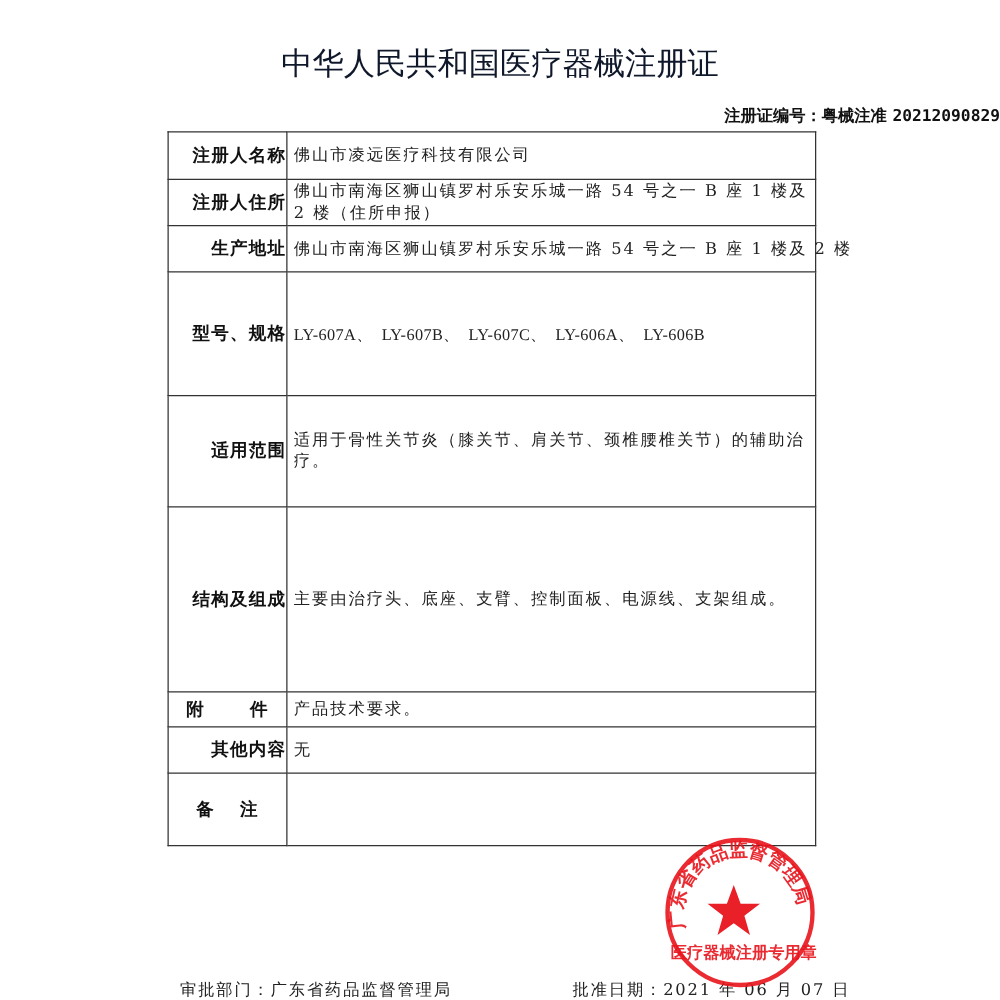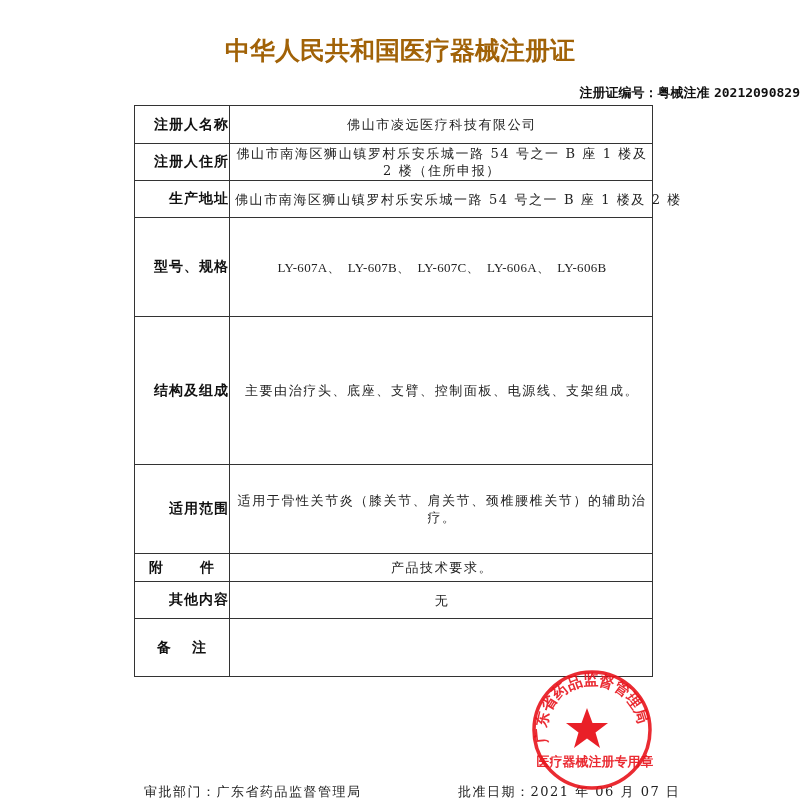--- a/index.html
+++ b/index.html
@@ -1,27 +1,27 @@
 <!DOCTYPE html>
 <html><head>
   <meta charset="utf-8">
   <style>
     html, body { margin: 0; padding: 0; background: #ffffff; }
     body { width: 800px; height: 800px; position: relative; overflow: hidden;
            font-family: "DejaVu Serif", "Liberation Serif", serif; color: #1a1a1a; }
     .title { position: absolute; left: 0; top: 34px; width: 800px; text-align: center;
-             font-family: "DejaVu Sans", "Liberation Sans", sans-serif; font-weight: bold;
-             font-size: 25px; letter-spacing: 0px; color: #a16207; }
+             font-family: "DejaVu Sans", "Liberation Sans", sans-serif; font-weight: normal;
+             font-size: 25px; letter-spacing: 0px; color: #0f172a; }
     .cert-no { position: absolute; left: 0; top: 84px; width: 800px; text-align: right;
                font-family: "DejaVu Sans", "Liberation Sans", sans-serif; font-weight: bold;
                font-size: 13px; color: #111; }
     .cert-no .num { font-family: "DejaVu Sans Mono", "Liberation Mono", monospace; }
     table.reg { position: absolute; left: 134px; top: 105px; width: 519px;
                 border-collapse: collapse; table-layout: fixed; }
-    table.reg td { border: 1.5px solid #333; padding: 0; vertical-align: middle; text-align: center; }
+    table.reg td { border: 1.5px solid #333; padding: 0; vertical-align: middle; }
     table.reg td.lbl { width: 94px; text-align: right; font-weight: bold;
                        font-family: "DejaVu Sans", "Liberation Sans", sans-serif;
                        font-size: 14px; color: #111; letter-spacing: 1px; }
     table.reg td.val { padding-left: 5px; padding-right: 3px; font-size: 13px;
                        letter-spacing: 1.6px; line-height: 17px; color: #222; }
     .lbl-wide { display: flex; justify-content: space-between; padding: 0 14px; }
     .footer { position: absolute; font-size: 13px; color: #222; letter-spacing: 1.5px; margin-top: 44px; }
     .stamp { position: absolute; left: 531px; top: 668px; width: 122px; height: 124px; pointer-events: none; }
   </style>
 </head>
@@ -43,27 +43,27 @@
     <td class="val">佛山市南海区狮山镇罗村乐安乐城一路 54 号之一 B 座 1 楼及 2 楼（住所申报）</td>
   </tr>
   <tr style="height:37px">
     <td class="lbl">生产地址</td>
     <td class="val" style="white-space:nowrap">佛山市南海区狮山镇罗村乐安乐城一路 54 号之一 B 座 1 楼及 2 楼</td>
   </tr>
   <tr style="height:99px">
     <td class="lbl">型号、规格</td>
     <td class="val" style="white-space:pre; letter-spacing:0.3px; font-family:Liberation Serif, serif;">LY-607A、  LY-607B、  LY-607C、  LY-606A、  LY-606B</td>
   </tr>
+  <tr style="height:89px">
+    <td class="lbl">适用范围</td>
+    <td class="val">适用于骨性关节炎（膝关节、肩关节、颈椎腰椎关节）的辅助治疗。</td>
+  </tr>
   <tr style="height:148px">
     <td class="lbl">结构及组成</td>
     <td class="val">主要由治疗头、底座、支臂、控制面板、电源线、支架组成。</td>
-  </tr>
-  <tr style="height:89px">
-    <td class="lbl">适用范围</td>
-    <td class="val">适用于骨性关节炎（膝关节、肩关节、颈椎腰椎关节）的辅助治疗。</td>
   </tr>
   <tr style="height:28px">
     <td class="lbl">
       <div class="lbl-wide">
             <span>附</span>
             <span>件</span>
           </div>
     </td>
     <td class="val">产品技术要求。</td>
   </tr>

